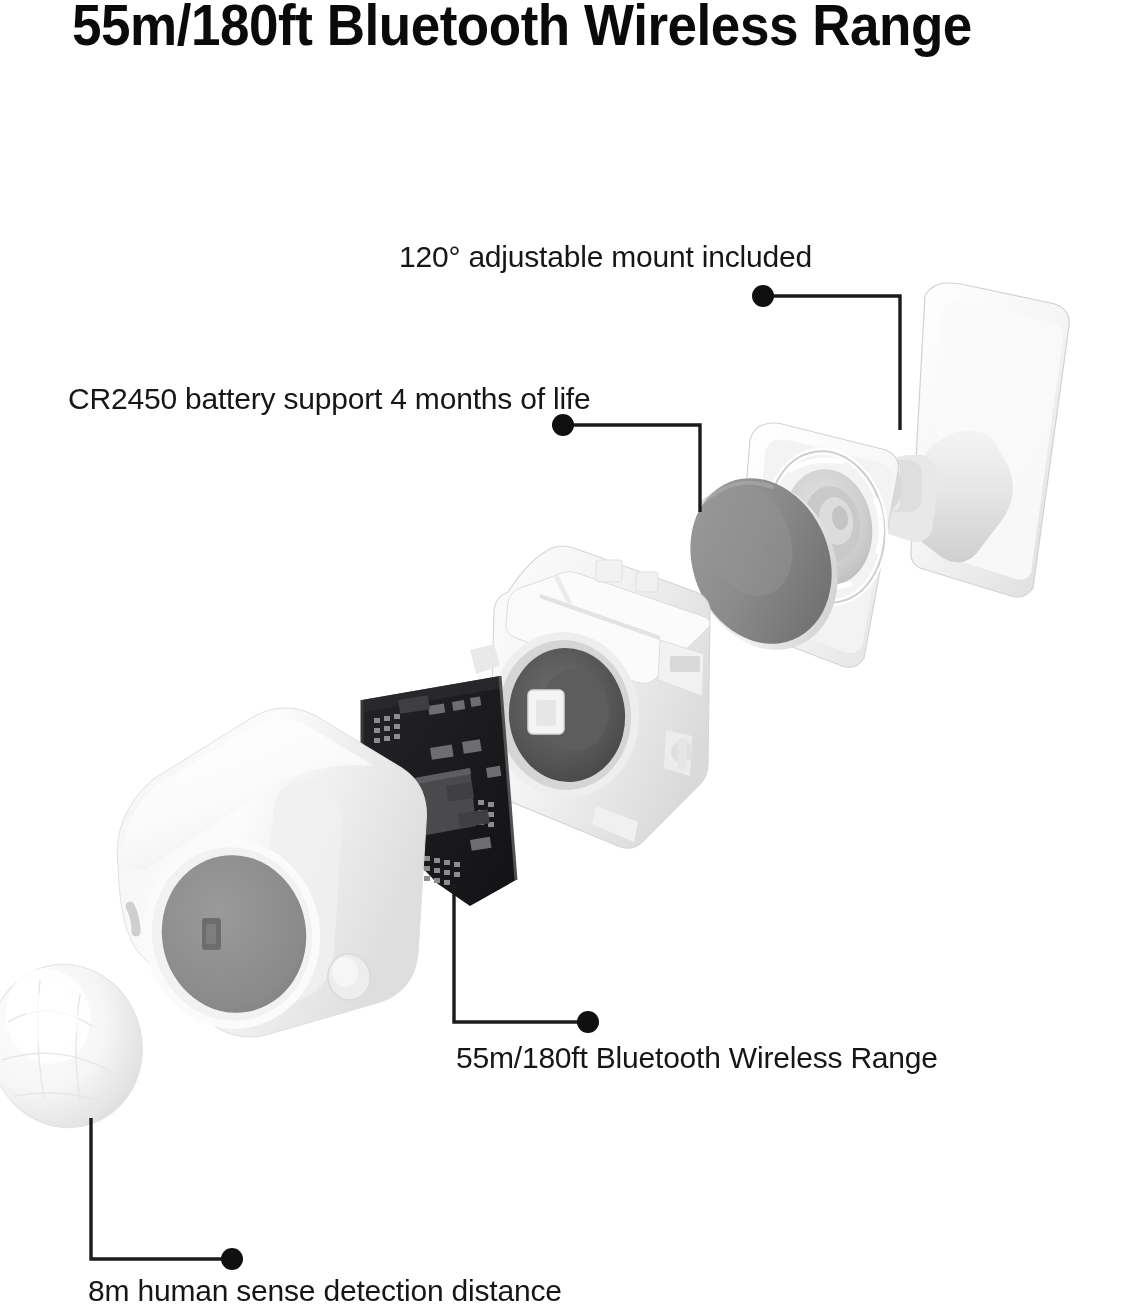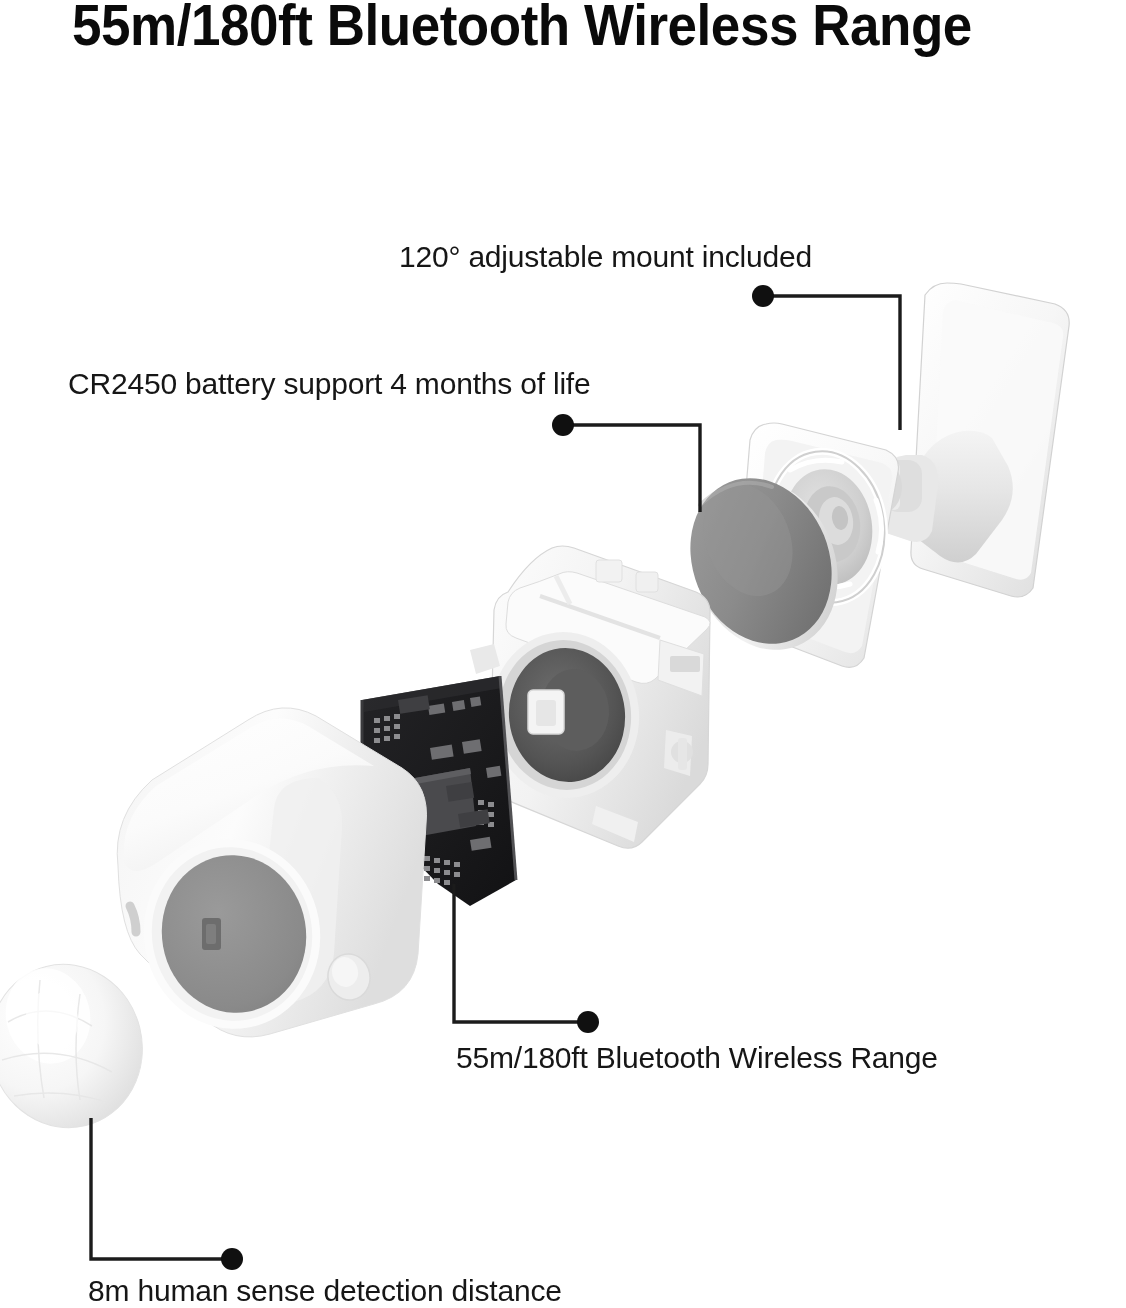--- a/index.html
+++ b/index.html
@@ -45,21 +45,21 @@
     position: absolute;
     font-family: "Liberation Sans", sans-serif;
     font-weight: 400;
     font-size: 30px;
     line-height: 38px;
     color: #161616;
     white-space: nowrap;
     letter-spacing: -0.2px;
   }
   .c-mount   { left: 399px; top: 238px; }
-  .c-battery { left: 68px;  top: 365px; text-align: right; }
+  .c-battery { left: 68px;  top: 380px; text-align: right; }
   .c-range   { left: 456px; top: 1039px; }
   .c-pir     { left: 88px;  top: 1272px; }
 
   
   #art { position: absolute; left: 0; top: 0; }
 </style>
 </head>
 <body>
 
 <div id="stage">

